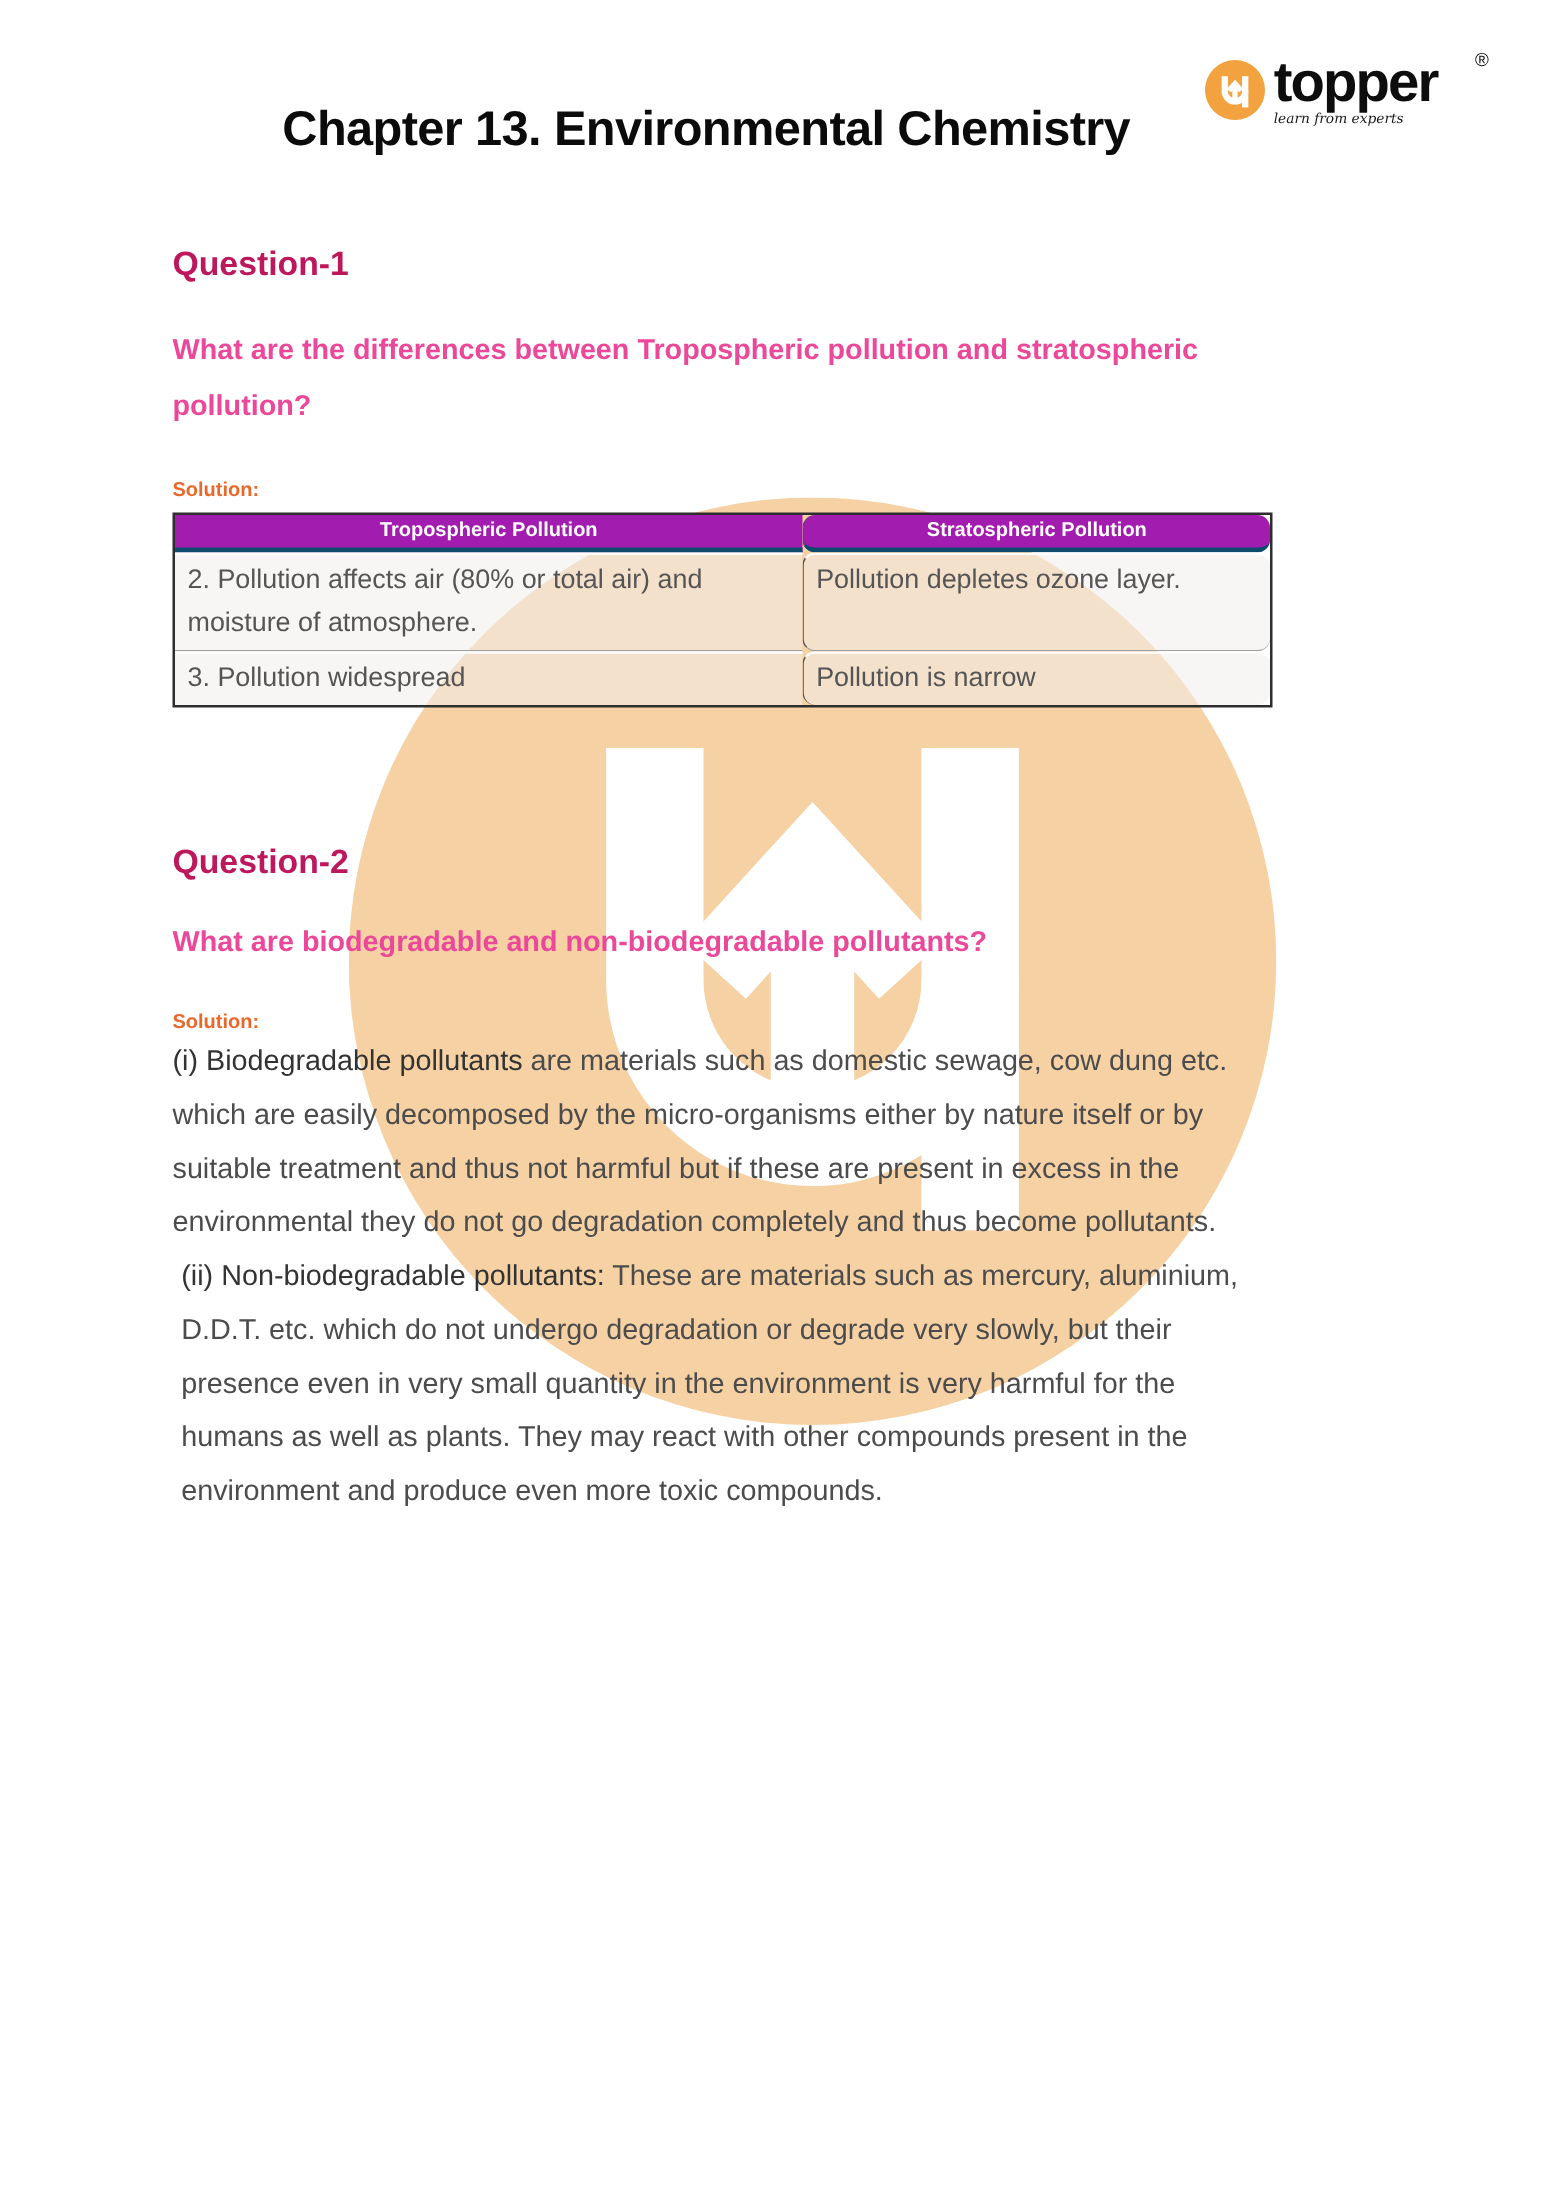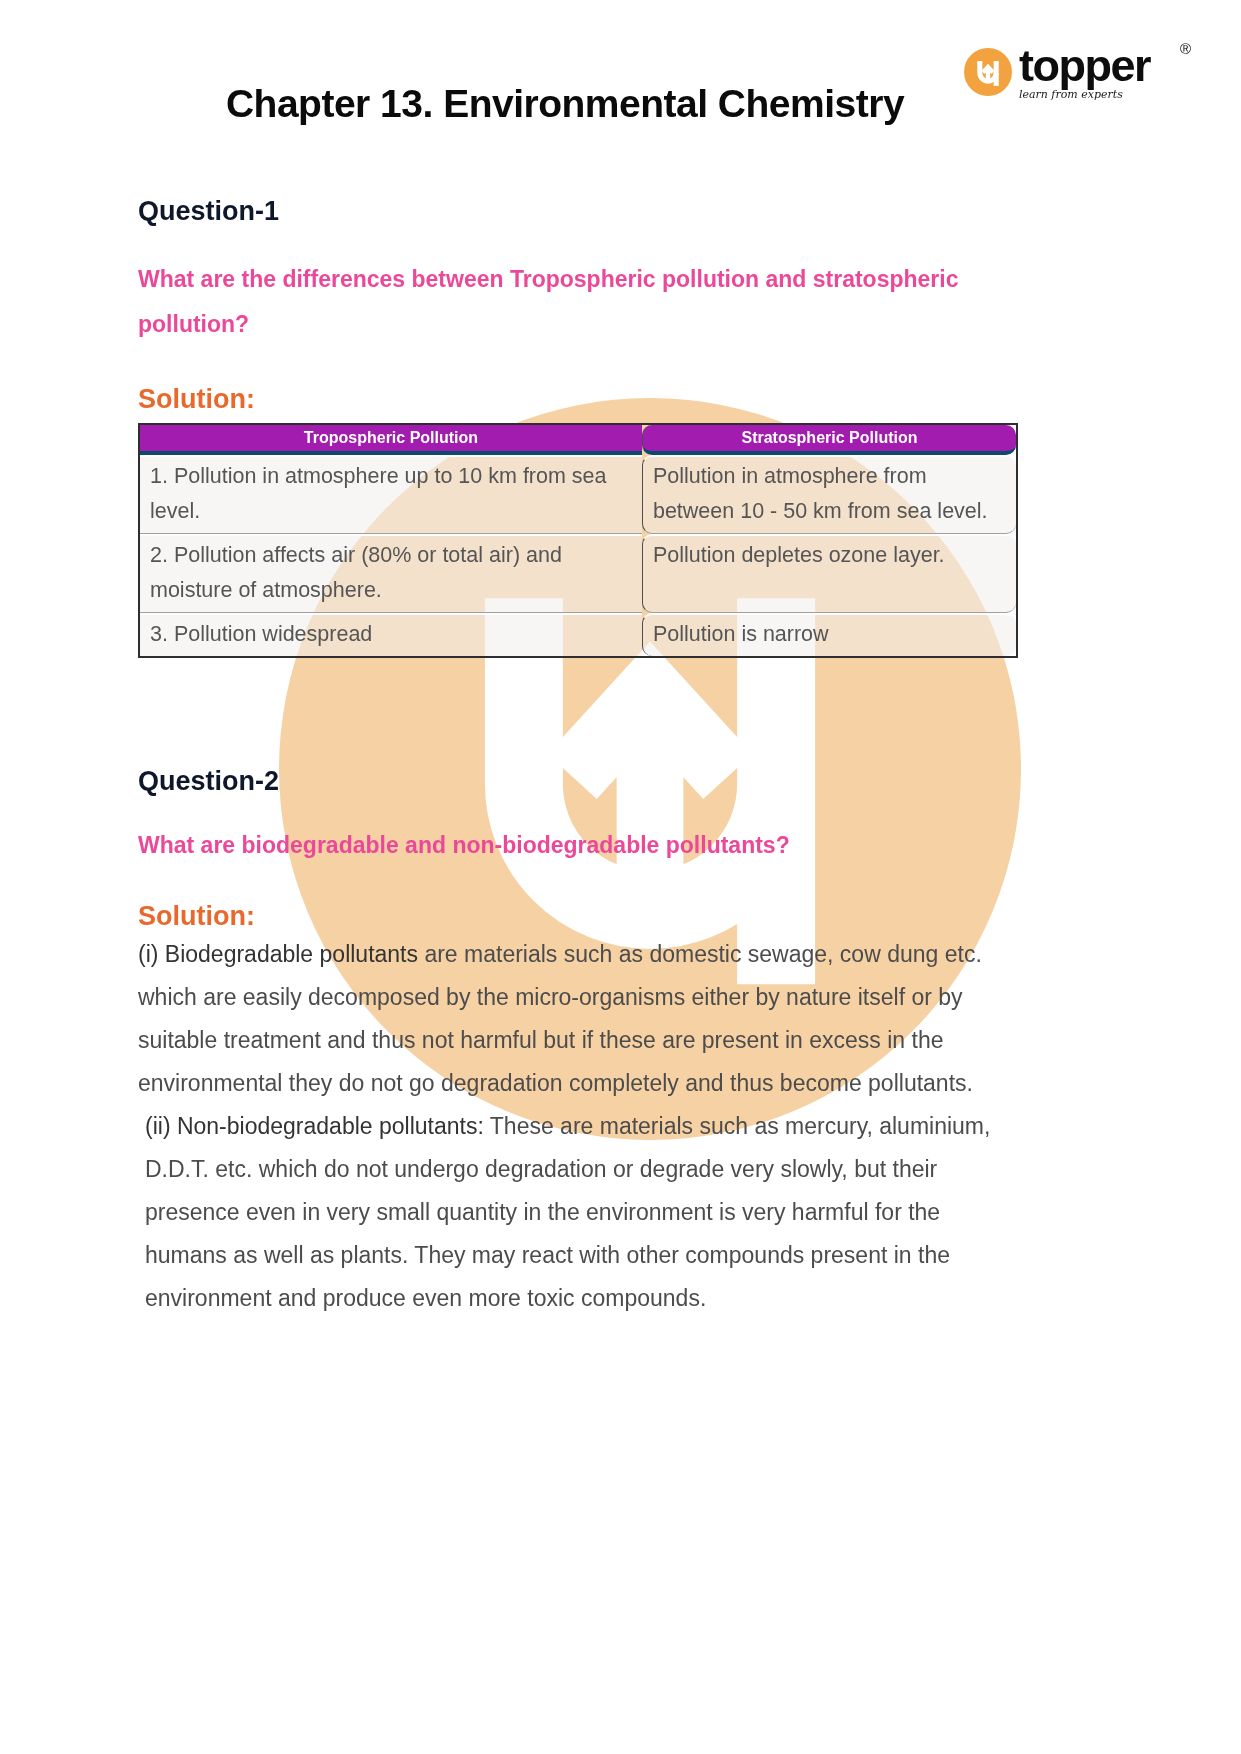--- a/index.html
+++ b/index.html
@@ -37,29 +37,29 @@
   
   .watermark{
     position:absolute;left:279px;top:398px;
     width:742px;height:742px;z-index:0;
   }
   
   .content{
     position:absolute;left:138px;top:196px;width:880px;z-index:1;
   }
   .q-heading{
-    font-size:27px;font-weight:bold;color:#0f172a;
+    font-size:27px;font-weight:bold;color:#be185d;
     margin:0 0 30px 0;line-height:1.15;
   }
   .q-text{
     font-size:23px;font-weight:bold;color:#ec4899;
     line-height:45px;margin:0 0 36px 0;
   }
   .sol-label{
-    font-size:27px;font-weight:bold;color:#E8692B;
+    font-size:16px;font-weight:bold;color:#E8692B;
     margin:0 0 8px 0;line-height:1.2;
   }
   
   table.sol-table{
     width:100%;border-collapse:separate;border-spacing:0;
     border:2px solid #2e2e2e;
   }
   table.sol-table th{
     background:#a21caf;color:#ffffff;
     font-size:16px;font-weight:bold;text-align:center;
@@ -129,24 +129,20 @@
 
       <table class="sol-table">
         <thead>
           <tr>
             <th class="col-left">Tropospheric Pollution</th>
             <th class="col-right">Stratospheric Pollution</th>
           </tr>
         </thead>
         <tbody>
           <tr>
-            <td>1. Pollution in atmosphere up to 10 km from sea level.</td>
-            <td>Pollution in atmosphere from between 10 - 50 km from sea level.</td>
-          </tr>
-          <tr>
             <td>2. Pollution affects air (80% or total air) and moisture of atmosphere.</td>
             <td>Pollution depletes ozone layer.</td>
           </tr>
           <tr>
             <td>3. Pollution widespread</td>
             <td>Pollution is narrow</td>
           </tr>
         </tbody>
       </table>
     </div>

